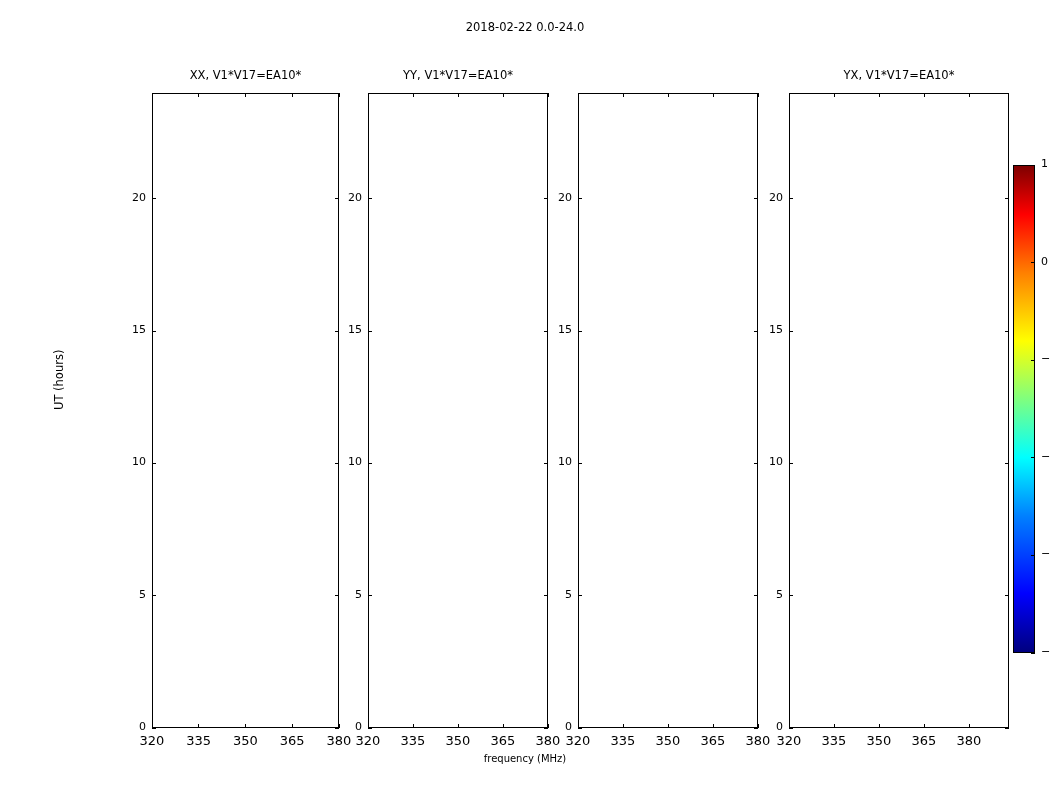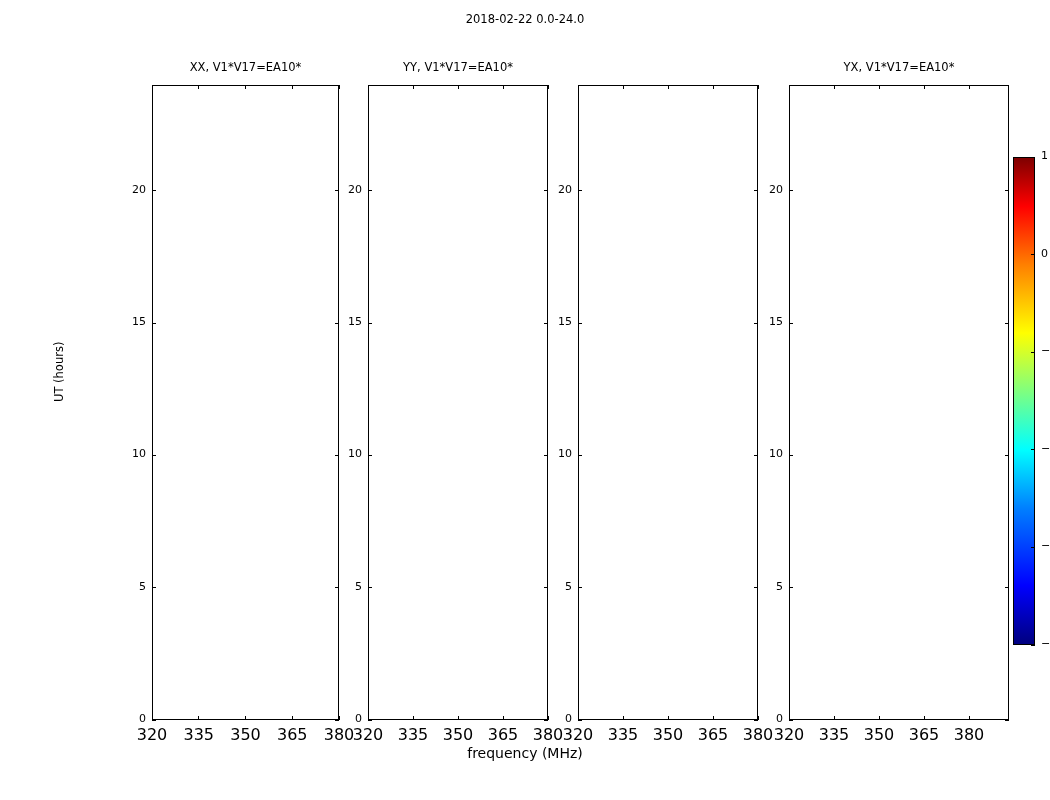--- a/index.html
+++ b/index.html
@@ -10,21 +10,21 @@
   body {
     width: 1050px;
     height: 800px;
     font-family: "DejaVu Sans", sans-serif;
     color: #000000;
     overflow: hidden;
     position: relative;
   }
   #figure {
     position: absolute;
-    left: 0; top: 0;
+    left: 0; top: 8px;
     width: 1050px;
     height: 688px;
   }
   
   .suptitle {
     position: absolute;
     left: 0;
     top: 12px;
     width: 1050px;
     text-align: center;
@@ -109,39 +109,39 @@
     width: 1px;
     height: 4px;
     background: #000;
   }
   .xtick .xlabel {
     position: absolute;
     left: -20px;
     top: 5px;
     width: 40px;
     text-align: center;
-    font-size: 16px;
+    font-size: 13px;
   }
   
   #ylabel-axis {
     position: absolute;
     left: 52px;
     top: 402px;
     font-size: 11.5px;
     transform: rotate(-90deg);
     transform-origin: left top;
     white-space: nowrap;
   }
   #xlabel-axis {
     position: absolute;
     left: 0;
     top: 745px;
     width: 1050px;
     text-align: center;
-    font-size: 14px;
+    font-size: 10px;
   }
   
   #cbar-wrap {
     position: absolute;
     left: 1013px;
     top: 157px;
     width: 22px;
     height: 488px;
   }
   #cbar {

